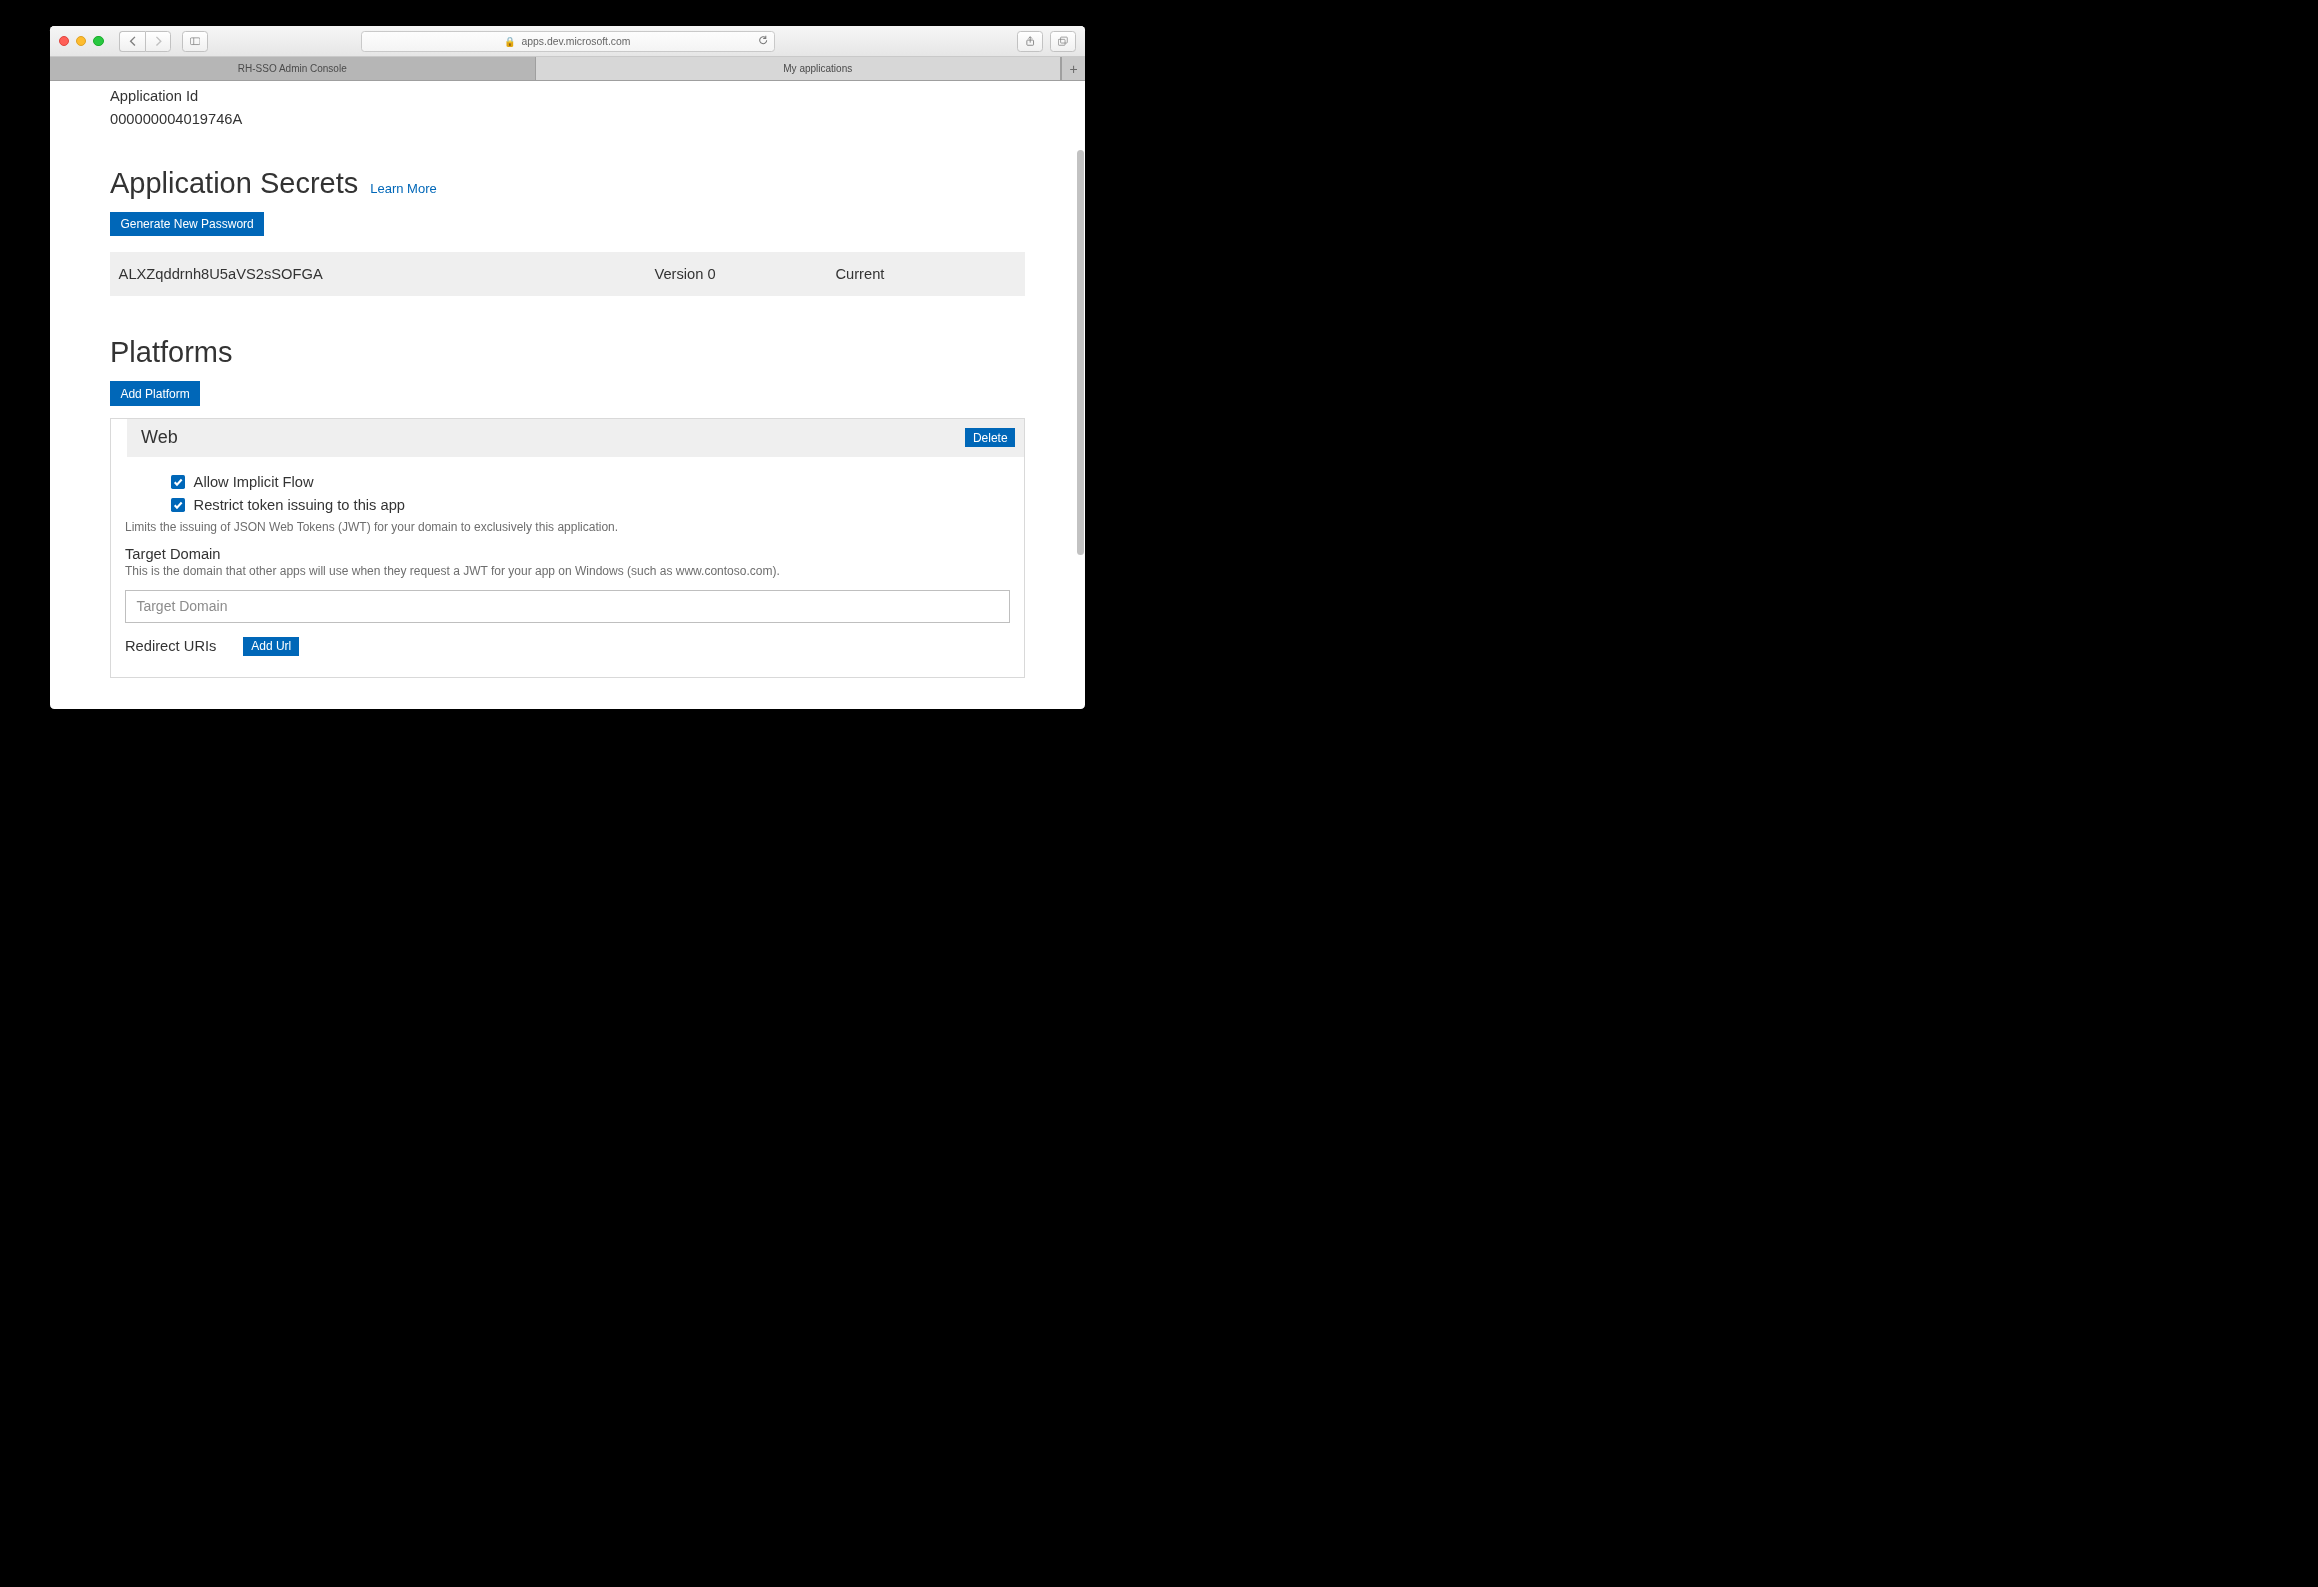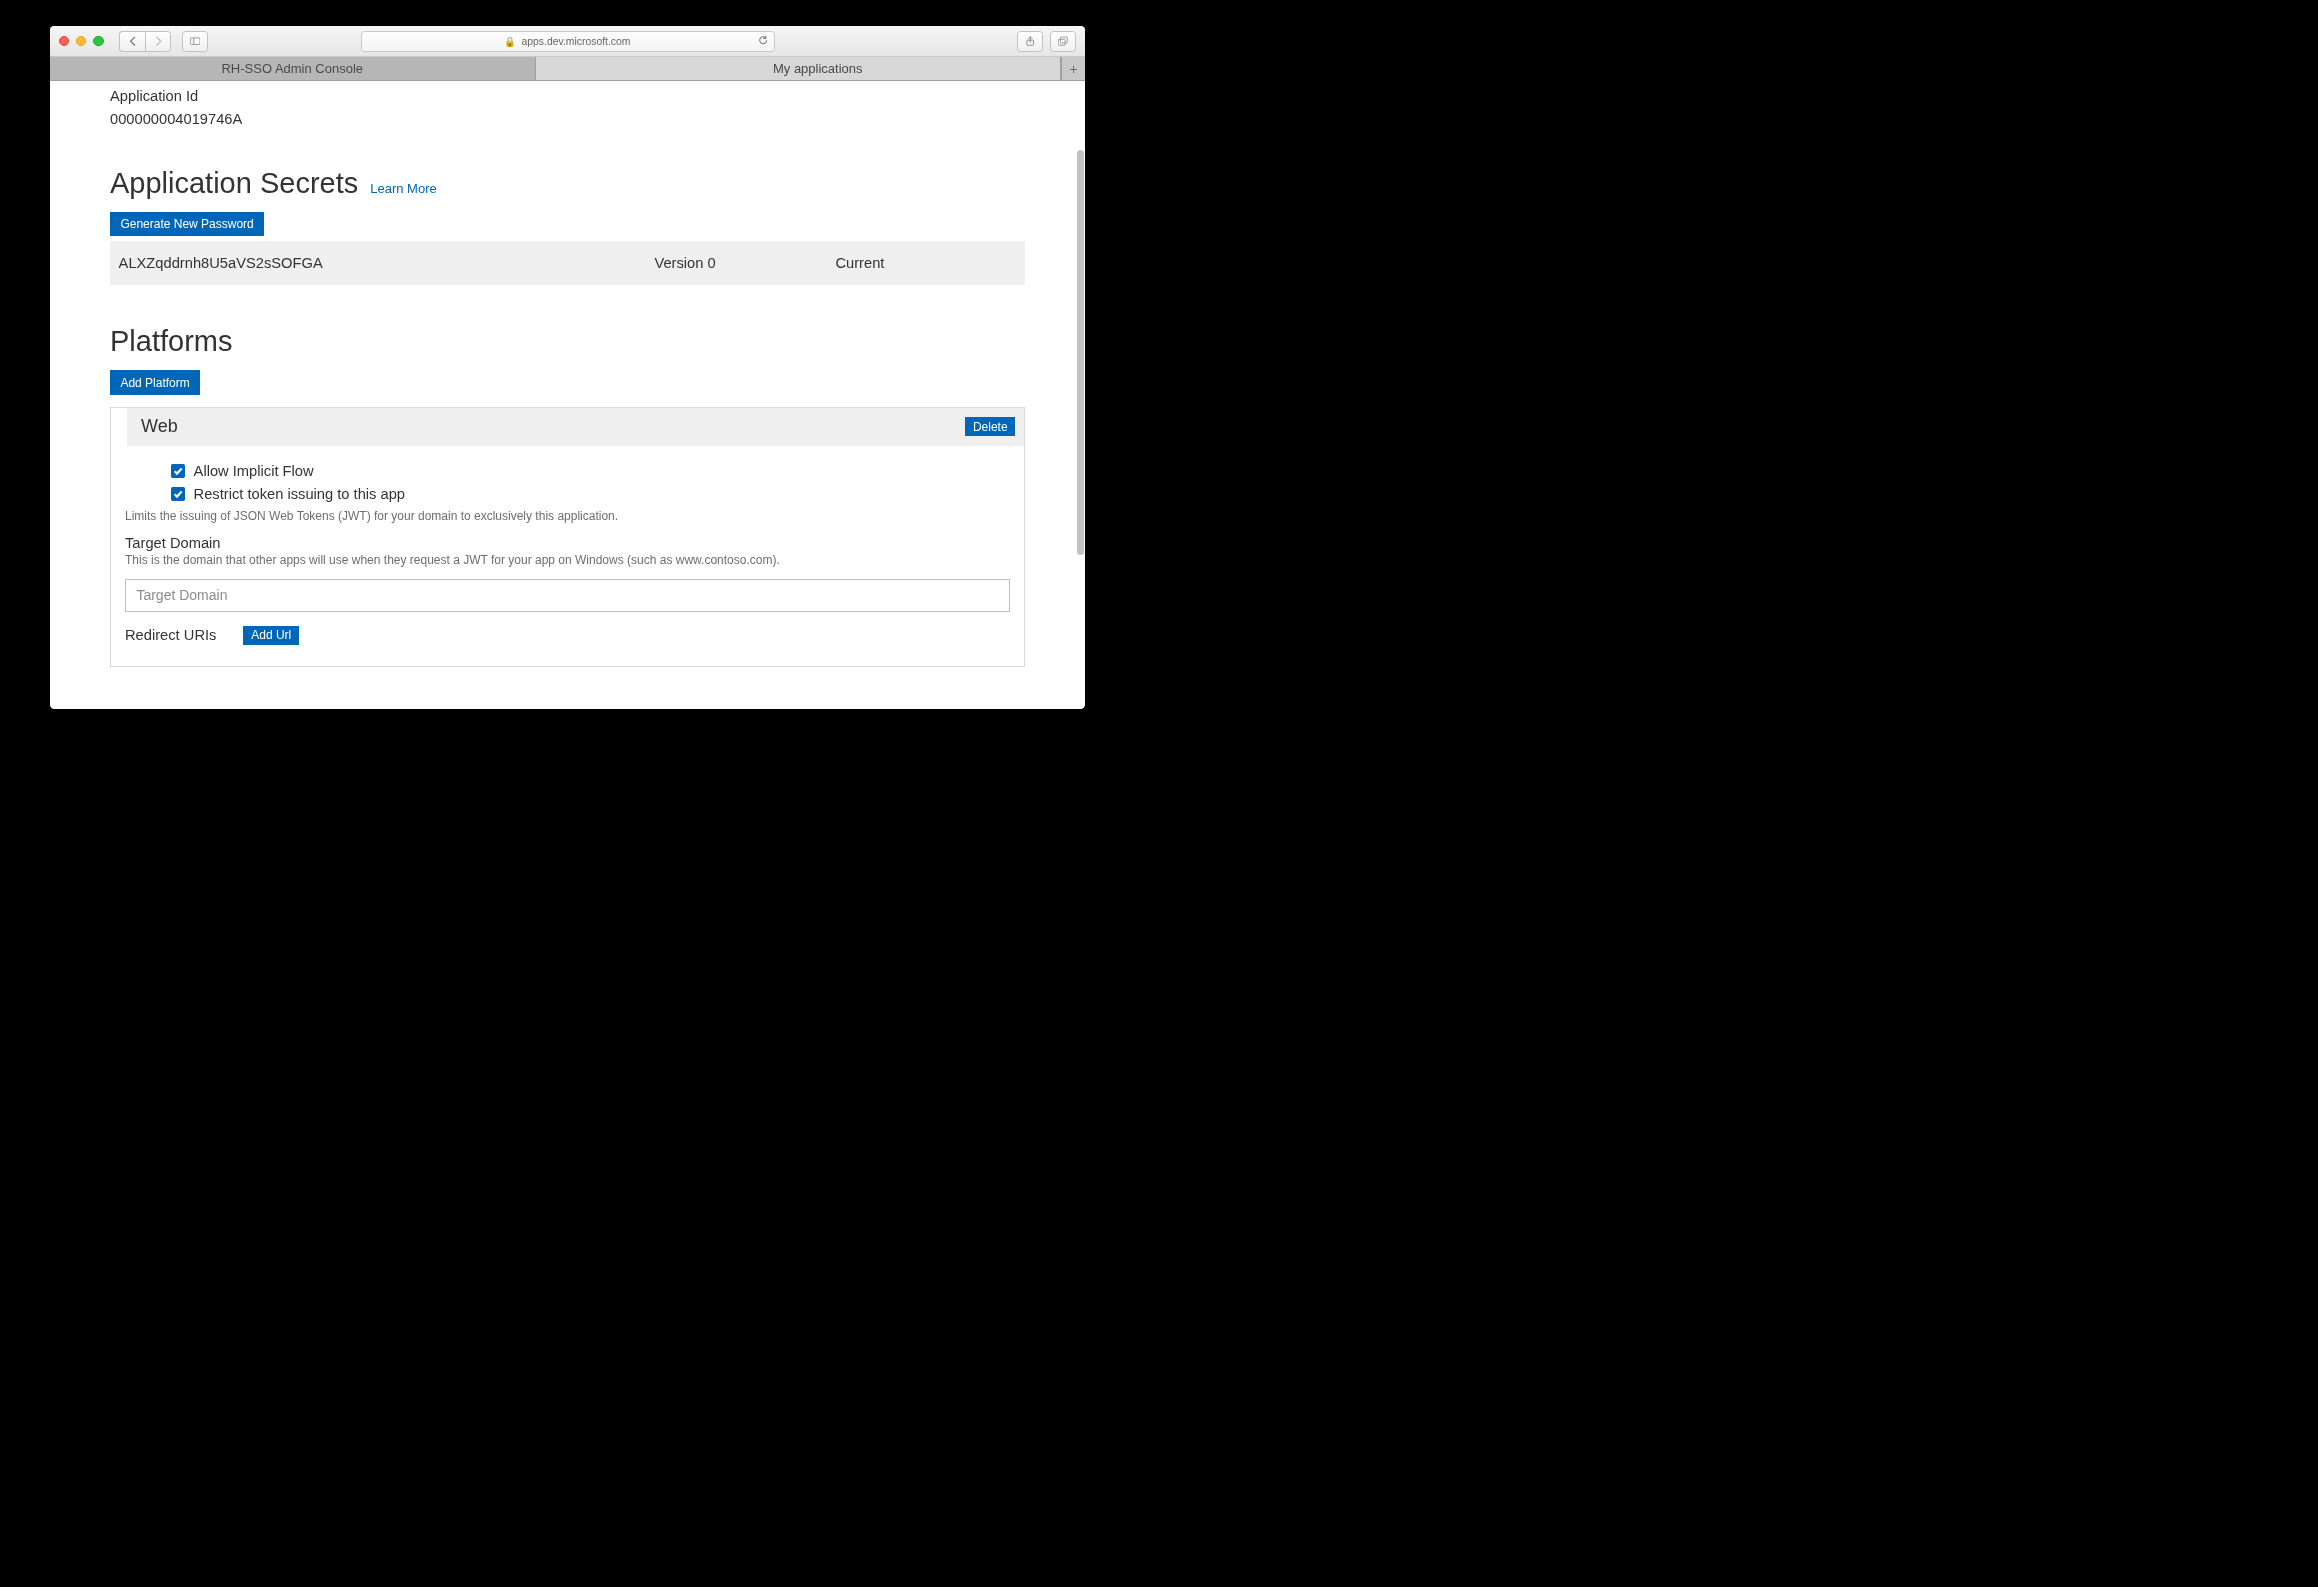--- a/index.html
+++ b/index.html
@@ -59,21 +59,21 @@
     font-size:10.4px; color:#666; gap:5.2px;
   }
   .addressbar .lock { font-size:9.5px; color:#888; }
   .addr-reload { position:absolute; right:5.2px; color:#777; }
   .right-tools { margin-left:auto; display:flex; gap:7px; }
   .tabbar {
     height:24px; background:#c4c4c4; display:flex; border-bottom:0.9px solid #9f9f9f;
   }
   .tab {
     flex:1; display:flex; align-items:center; justify-content:center;
-    font-size:13px; color:#4a4a4a; border-right:0.9px solid #9f9f9f;
+    font-size:10px; color:#4a4a4a; border-right:0.9px solid #9f9f9f;
     background:#b6b6b6;
   }
   .tab.active { background:#d7d7d7;padding-left:40px; }
   .newtab {
     width:24px; display:flex; align-items:center; justify-content:center;
     background:#c9c9c9; color:#6a6a6a; font-size:14px; border-left:0.9px solid #9f9f9f;
   }
   .viewport {
     flex:1; overflow:auto; position:relative;
   }
@@ -93,21 +93,21 @@
   }
   h2.section .learn { font-size:13px; font-weight:400; color:#0067b8; }
   .btn {
     display:inline-block; background:#0067b8; color:#fff;
     border:none; padding:5.2px 10.4px; font-size:12px;
     cursor:pointer;
   }
   .btn.small { font-size:12px; padding:2.6px 7.8px; }
   .mt-14 { margin-top:12px; }
   .secret-row {
-    margin-top:5px; background:#efefef; padding:14px 8.6px 14px 8.6px;
+    margin-top:16px; background:#efefef; padding:14px 8.6px 14px 8.6px;
     display:grid; grid-template-columns: 1fr 181px 181px;
     font-size:14.7px; color:#333;
   }
   .platform-card {
     border:0.9px solid #d9d9d9; margin-top:12px;
   }
   .platform-head {
     background:#efefef; padding:8.6px 8.6px 8.6px 14px;
     display:flex; align-items:center; justify-content:space-between;
     font-size:18px; color:#333; font-weight:400;margin-left:16px;

